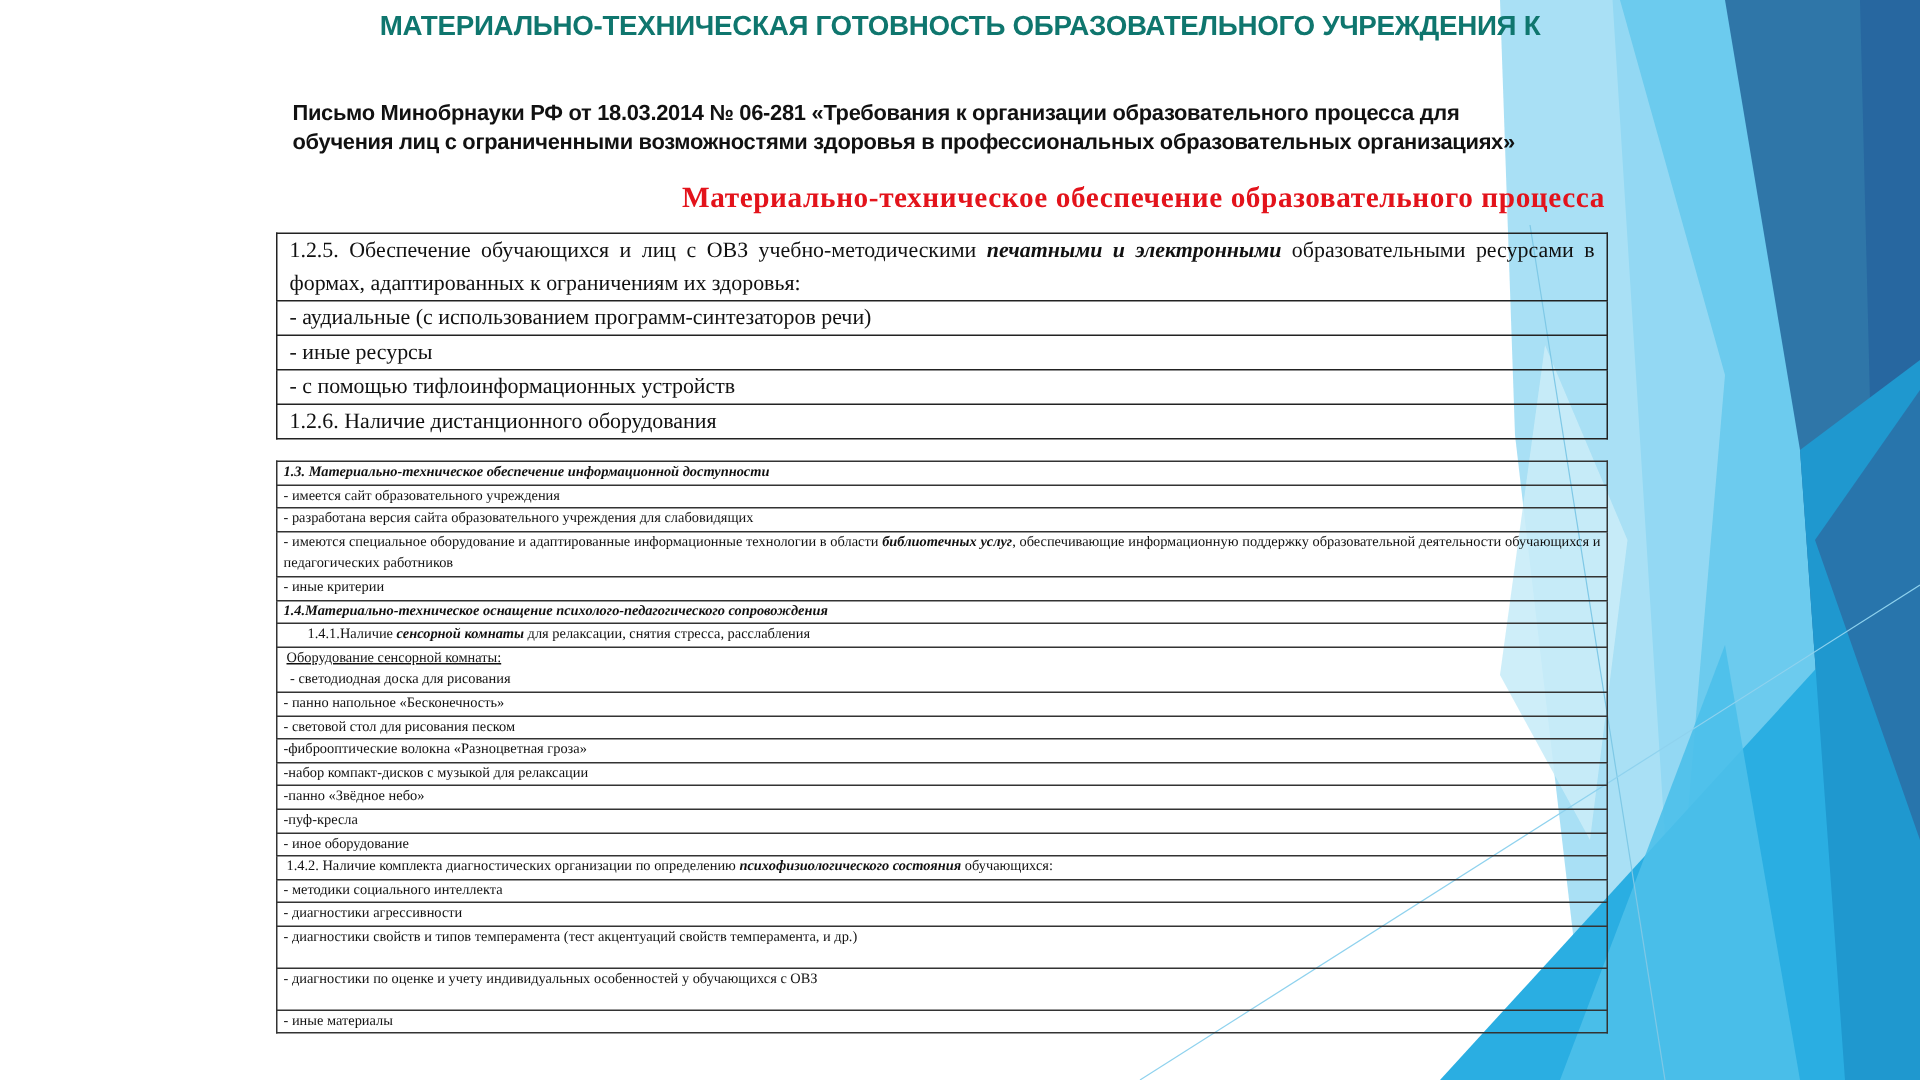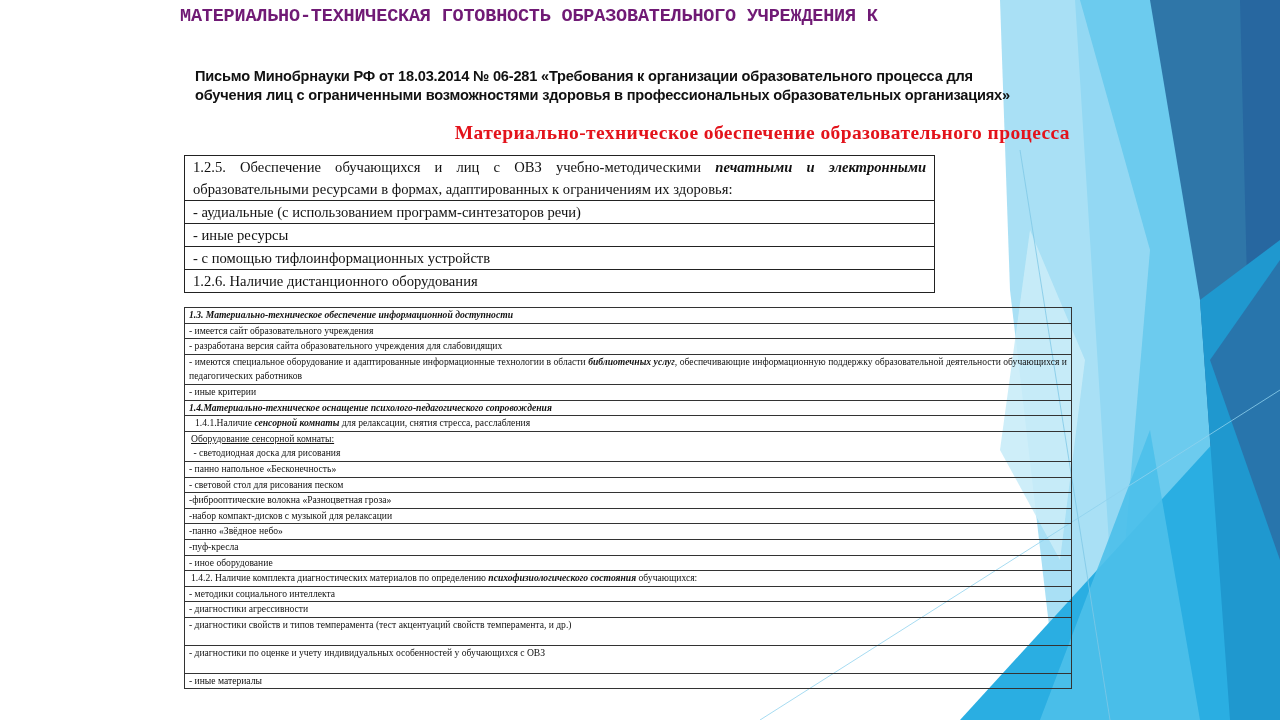--- a/index.html
+++ b/index.html
@@ -1,23 +1,23 @@
 <!DOCTYPE html>
 <html><head>
 <meta charset="utf-8">
 <style>
   html, body { margin:0; padding:0; }
   body { width:1280px; height:720px; position:relative; overflow:hidden; background:#ffffff; font-family:"Liberation Serif", serif; }
   .bg { position:absolute; left:0; top:0; width:1280px; height:720px; z-index:0; }
   .layer { position:absolute; z-index:1; }
-  .title { left:180px; top:5px; width:920px; font-family:Liberation Mono, monospace; font-weight:bold; font-size:18.5px; line-height:23px; color:#701a75; letter-spacing:-0.2px; }
+  .title { left:180px; top:5px; width:920px; text-align:center; font-family:Liberation Sans, sans-serif; font-weight:bold; font-size:18.5px; line-height:23px; color:#0f766e; letter-spacing:-0.2px; }
   .letter { left:195px; top:67px; width:920px; font-family:"Liberation Sans", sans-serif; font-weight:bold; font-size:14.6px; line-height:19px; color:#111; letter-spacing:-0.2px; }
   .subtitle { left:180px; top:121px; width:890px; text-align:right; font-family:Liberation Serif, serif; font-weight:bold; font-size:19.5px; line-height:24px; color:#e3131b; letter-spacing:0.4px; }
   table { border-collapse:collapse; }
-  .t1 { left:184px; top:155px; width:751px; }
+  .t1 { left:184px; top:155px; width:888px; }
   .t1 td { border:1.3px solid #222; padding:0 8px; font-size:14.6px; line-height:22px; color:#111; height:21px; }
   .t1 td.j { text-align:justify; text-align-last:left; }
   .t2 { left:184px; top:307px; width:888px; }
   .t2 td { border:1.2px solid #333; padding:0 4px; font-size:9.6px; line-height:14.6px; color:#111; height:13px; vertical-align:top; }
   .t2 td.hd { font-style:italic; font-weight:bold; }
   .t2 td.just { text-align:justify; text-align-last:left; }
   .t2 td.tall { height:27px; }
   .t2 td.ul-wrap span.ul { text-decoration:underline; }
   em.bi { font-style:italic; font-weight:bold; }
 </style>
@@ -83,21 +83,21 @@
   <tr>
     <td class="just"><span>- имеются специальное оборудование и адаптированные информационные технологии в области </span><em class="bi">библиотечных услуг</em><span>, обеспечивающие информационную поддержку образовательной деятельности обучающихся и педагогических работников</span></td>
   </tr>
   <tr>
         <td>- иные критерии</td>
       </tr>
   <tr>
         <td class="hd">1.4.Материально-техническое оснащение психолого-педагогического сопровождения</td>
       </tr>
   <tr>
-    <td style="padding-left:10px;"><span>1.4.1.Наличие </span><em class="bi">сенсорной комнаты</em><span> для релаксации, снятия стресса, расслабления</span></td>
+    <td style="padding-left:20px;"><span>1.4.1.Наличие </span><em class="bi">сенсорной комнаты</em><span> для релаксации, снятия стресса, расслабления</span></td>
   </tr>
   <tr>
     <td class="ul-wrap" style="padding-left:6px;">
       <div><span class="ul">Оборудование сенсорной комнаты:</span></div>
       <div style="white-space:pre;"> - светодиодная доска для рисования</div>
     </td>
   </tr>
   <tr>
         <td>- панно напольное «Бесконечность»</td>
       </tr>
@@ -113,21 +113,21 @@
   <tr>
         <td>-панно «Звёдное небо»</td>
       </tr>
   <tr>
         <td>-пуф-кресла</td>
       </tr>
   <tr>
         <td>- иное оборудование</td>
       </tr>
   <tr>
-    <td style="padding-left:6px;"><span>1.4.2. Наличие комплекта диагностических материалов по определению </span><em class="bi">психофизиологического состояния</em><span> обучающихся:</span></td>
+    <td style="padding-left:6px;"><span>1.4.2. Наличие комплекта диагностических организации по определению </span><em class="bi">психофизиологического состояния</em><span> обучающихся:</span></td>
   </tr>
   <tr>
         <td>- методики социального интеллекта</td>
       </tr>
   <tr>
         <td>- диагностики агрессивности</td>
       </tr>
   <tr>
         <td class="tall">- диагностики свойств и типов темперамента (тест акцентуаций свойств темперамента, и др.)</td>
       </tr>

